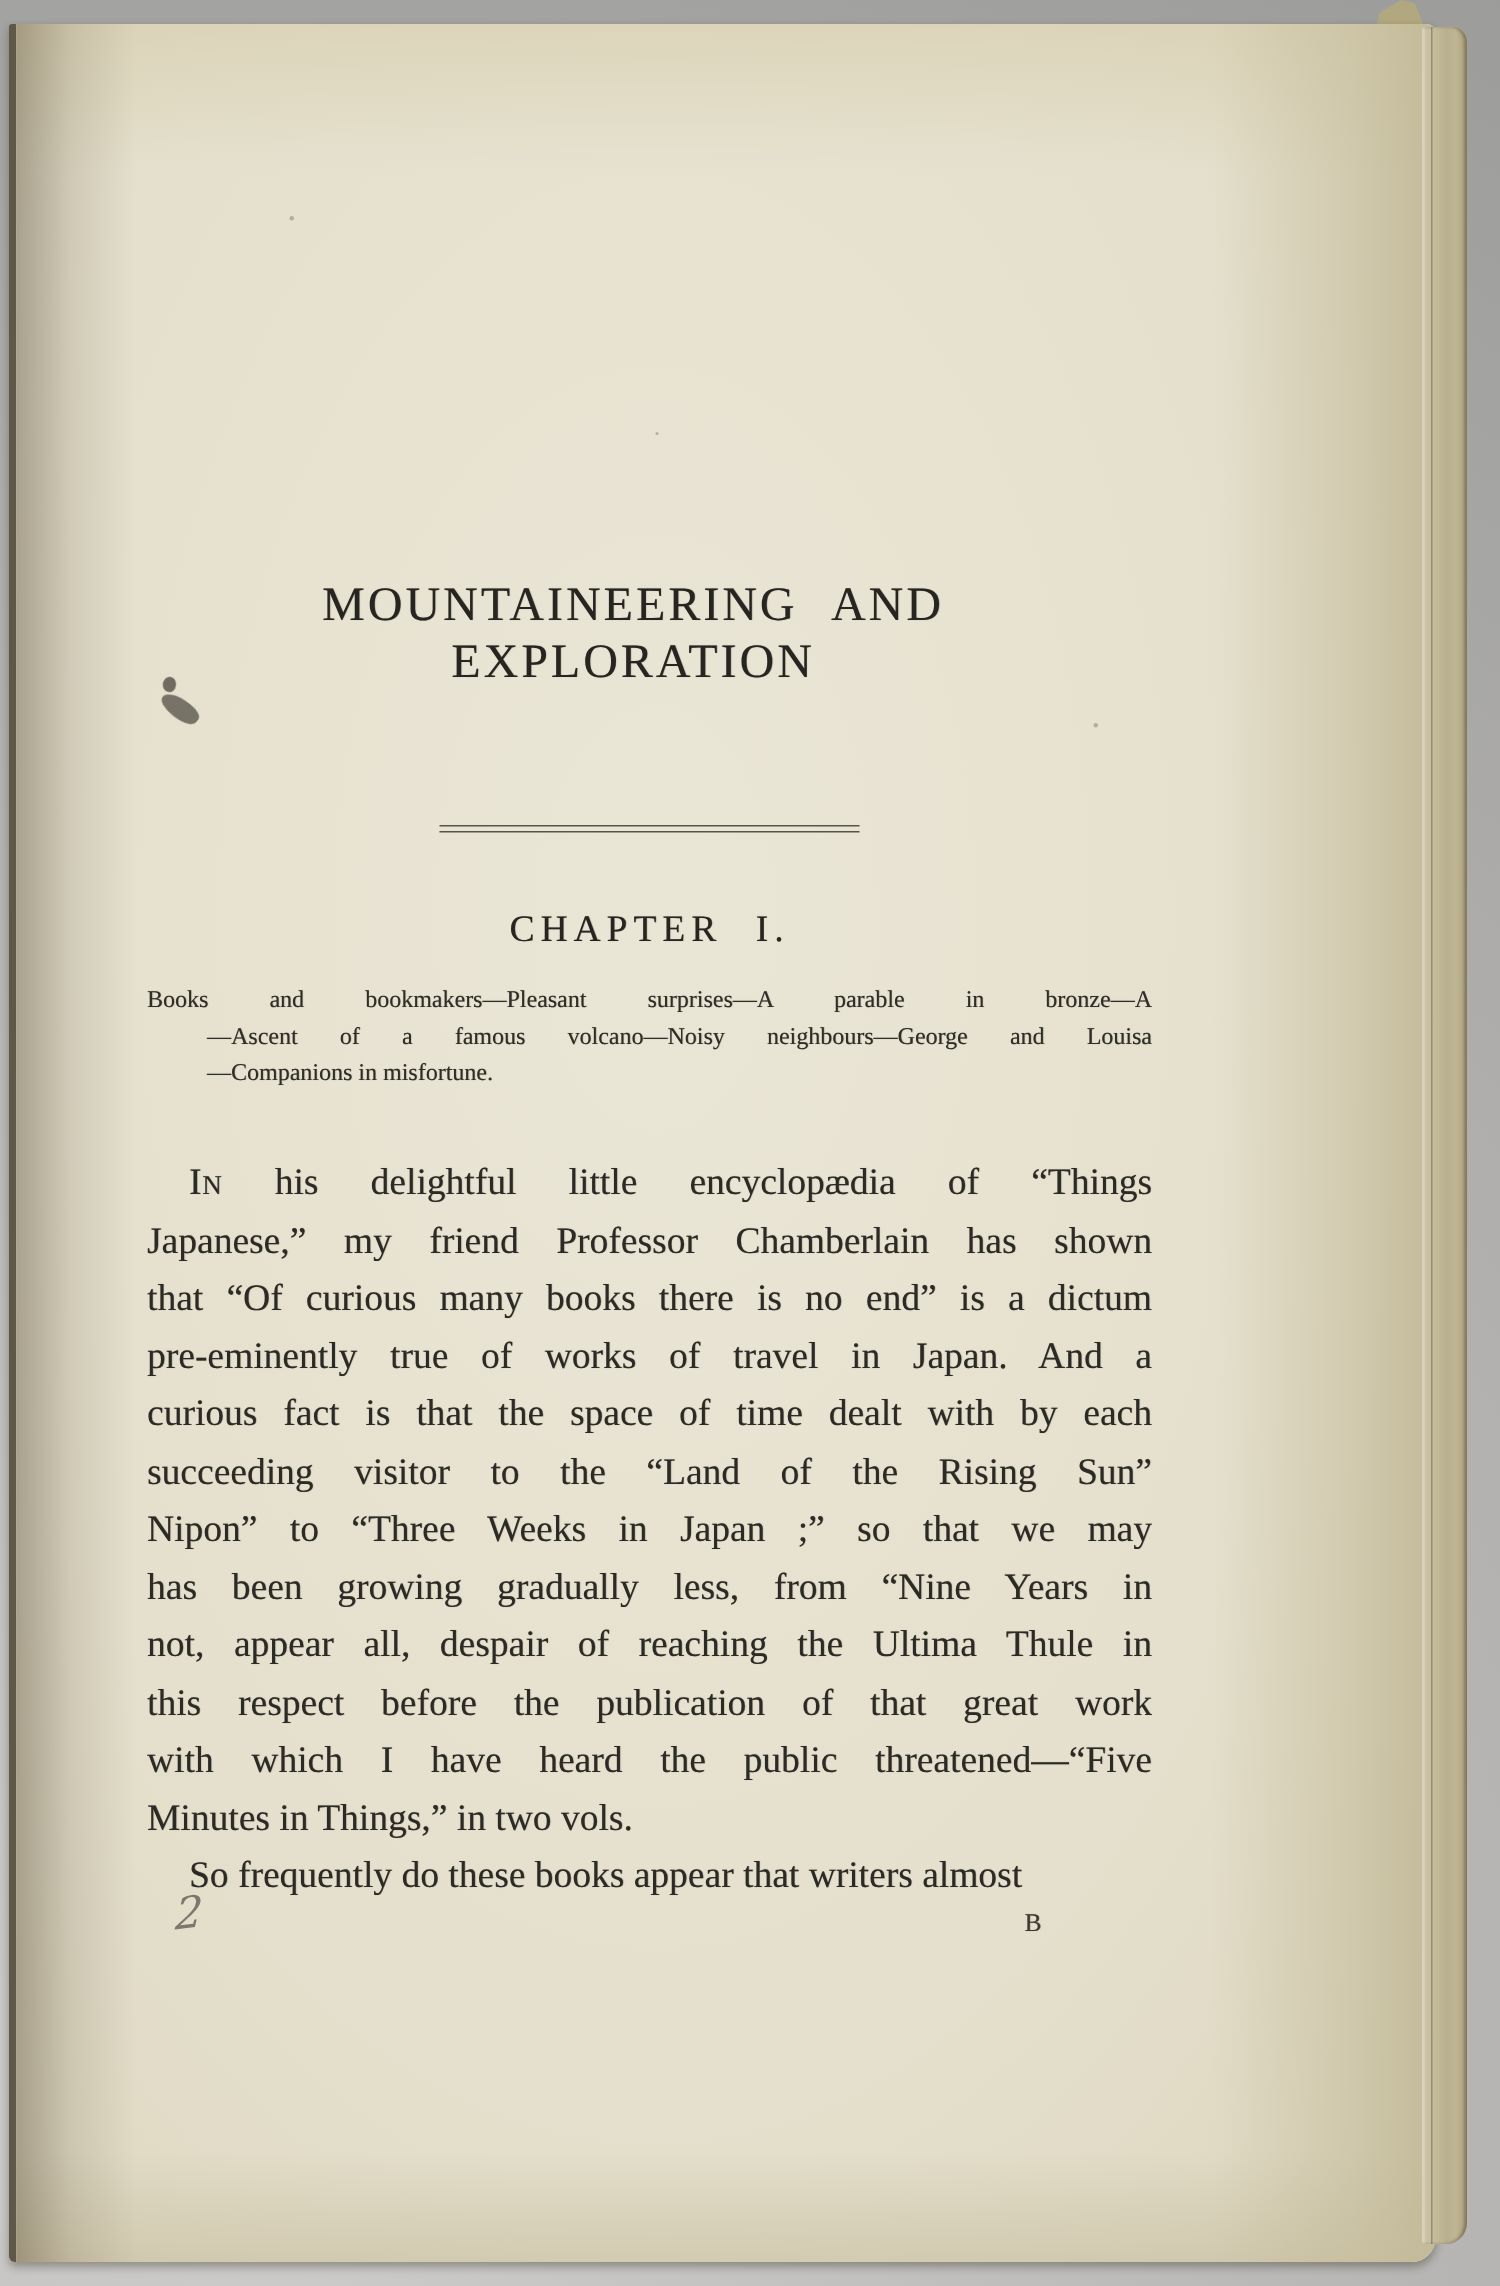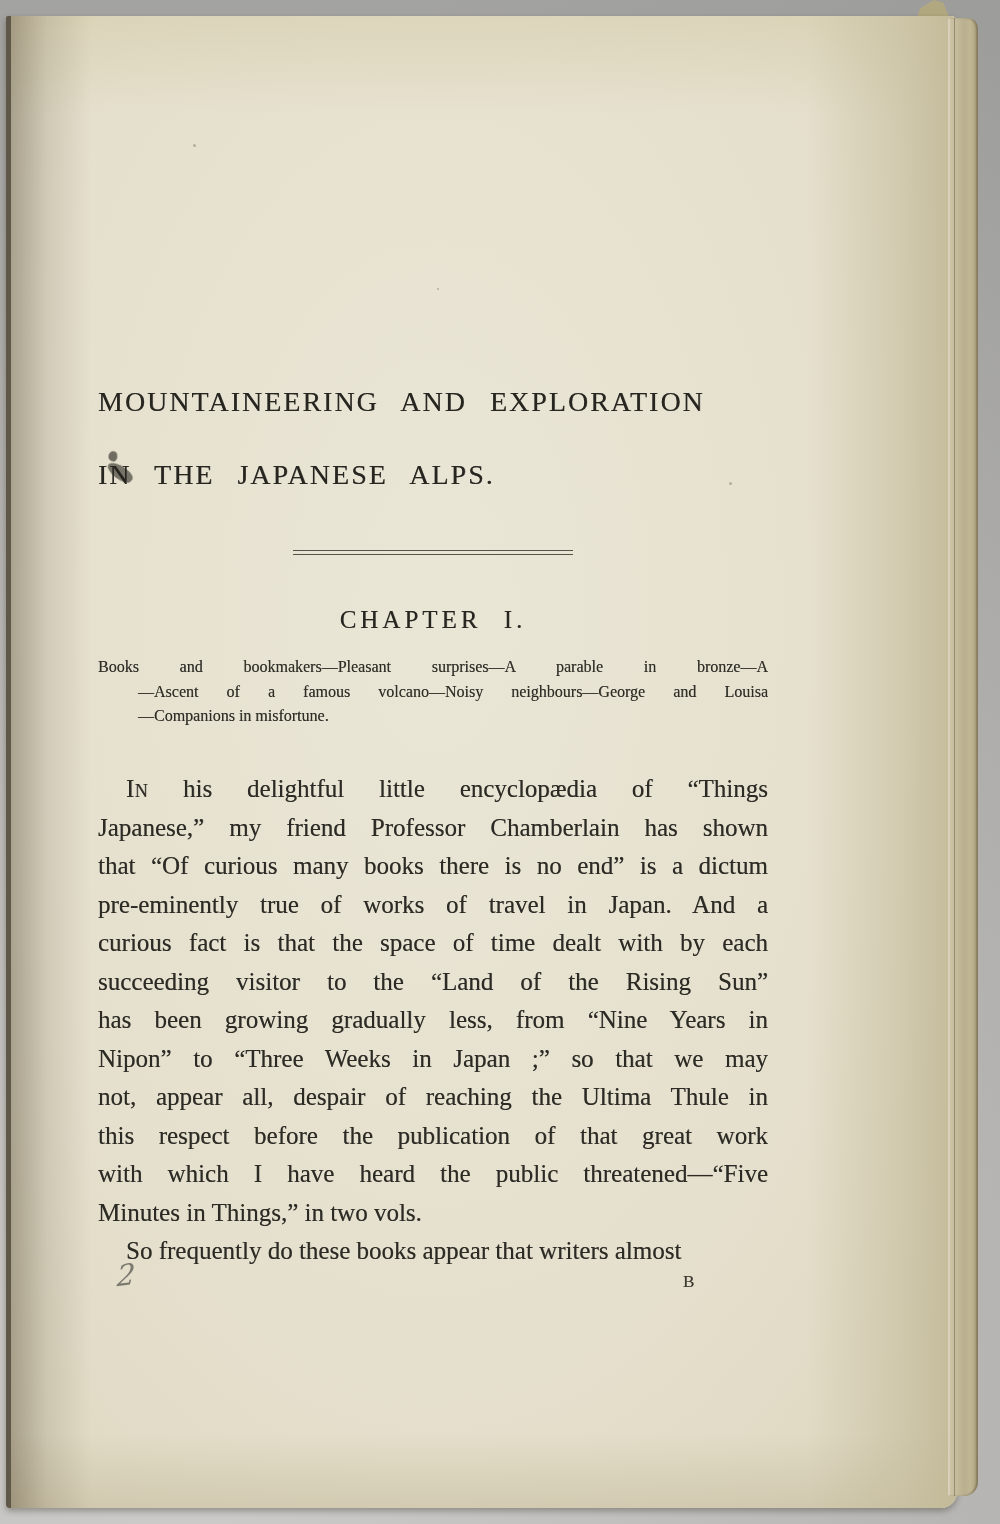--- a/index.html
+++ b/index.html
@@ -46,22 +46,22 @@
     border-left:5px solid #5f5747;
     border-radius:2px 6px 16px 4px;
     box-shadow:0 3px 6px rgba(40,35,20,.35);
     z-index:2;
     color:#2b2a24;
   }
   .page > *{position:absolute;}
   .ink{ text-shadow:0.3px 0.3px 0.5px rgba(43,42,36,.5); }
 
   .title1,.title2{
-    left:87px;width:670px;
-    font-size:28px;line-height:38px;
+    left:76px;width:670px;text-align:center;
+    font-size:32px;line-height:38px;
     letter-spacing:2px;word-spacing:14px;
     color:#262520;
   }
   .title1{top:367px;}
   .title2{top:440px;}
 
   .rule{
     left:282px;top:534px;width:280px;height:3px;
     border-top:1.5px solid #55534a;border-bottom:1px solid #55534a;
   }
@@ -121,41 +121,40 @@
   <div class="edges"></div>
 
   <div class="page">
 
     <div class="speck s1"></div>
     <div class="speck s2"></div>
     <div class="speck s3"></div>
     <div class="smudge"></div>
 
     <div class="title1 ink">MOUNTAINEERING AND EXPLORATION</div>
-    <div class="title2 ink">IN THE JAPANESE ALPS.</div>
 
     <div class="rule"></div>
 
     <div class="chapter ink">CHAPTER I.</div>
 
     <div class="summary ink">
       <div class="sline">Books and bookmakers—Pleasant surprises—A parable in bronze—A</div>
       <div class="sline hang">—Ascent of a famous volcano—Noisy neighbours—George and Louisa</div>
       <div class="sline hang end">—Companions in misfortune.</div>
     </div>
 
     <div class="body-text ink">
       <div class="bline pfirst"><span class="sc">In</span><span> his delightful little encyclopædia of “Things</span></div>
       <div class="bline">Japanese,” my friend Professor Chamberlain has shown</div>
       <div class="bline">that “Of curious many books there is no end” is a dictum</div>
       <div class="bline">pre-eminently true of works of travel in Japan.  And a</div>
       <div class="bline">curious fact is that the space of time dealt with by each</div>
       <div class="bline">succeeding visitor to the “Land of the Rising Sun”</div>
+      <div class="bline">Nipon” to “Three Weeks in Japan ;” so that we may</div>
       <div class="bline">has been growing gradually less, from “Nine Years in</div>
-      <div class="bline">Nipon” to “Three Weeks in Japan ;” so that we may</div>
       <div class="bline">not, appear all, despair of reaching the Ultima Thule in</div>
       <div class="bline">this respect before the publication of that great work</div>
       <div class="bline">with which I have heard the public threatened—“Five</div>
       <div class="bline pend">Minutes in Things,” in two vols.</div>
       <div class="bline pfirst pend">So frequently do these books appear that writers almost</div>
     </div>
 
     <div class="pencil">2</div>
     <div class="sig ink">B</div>
 

